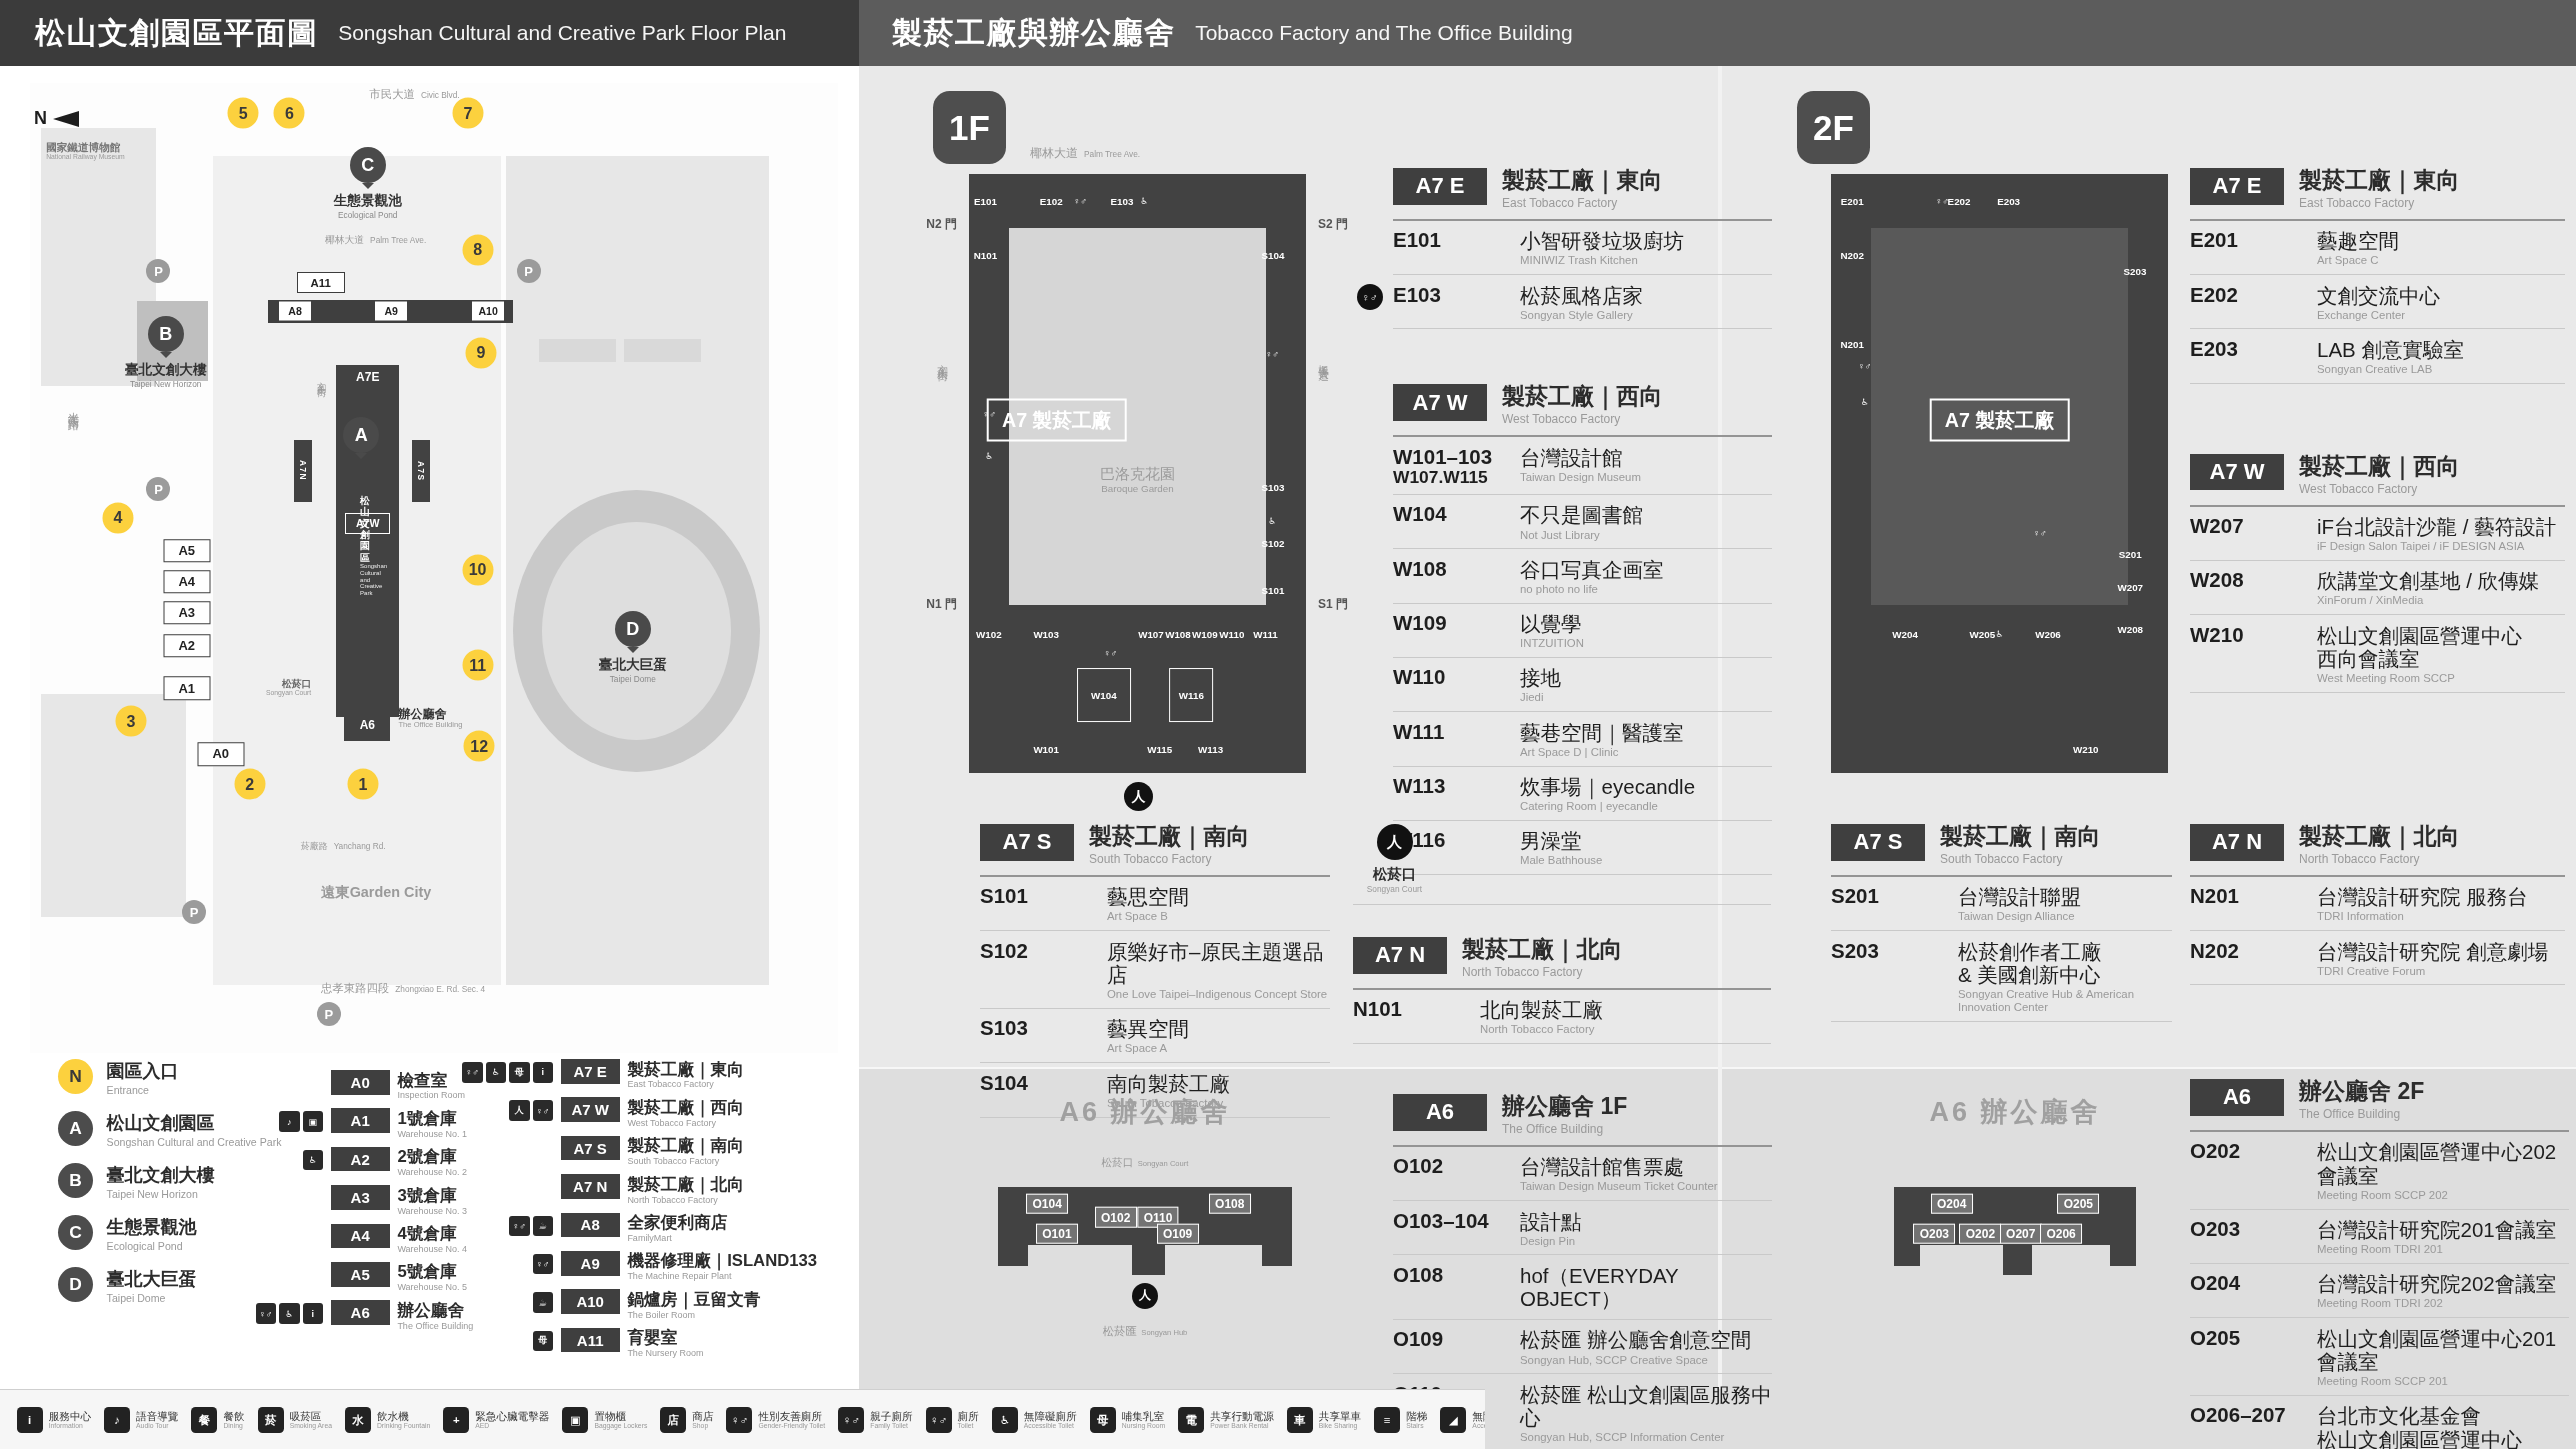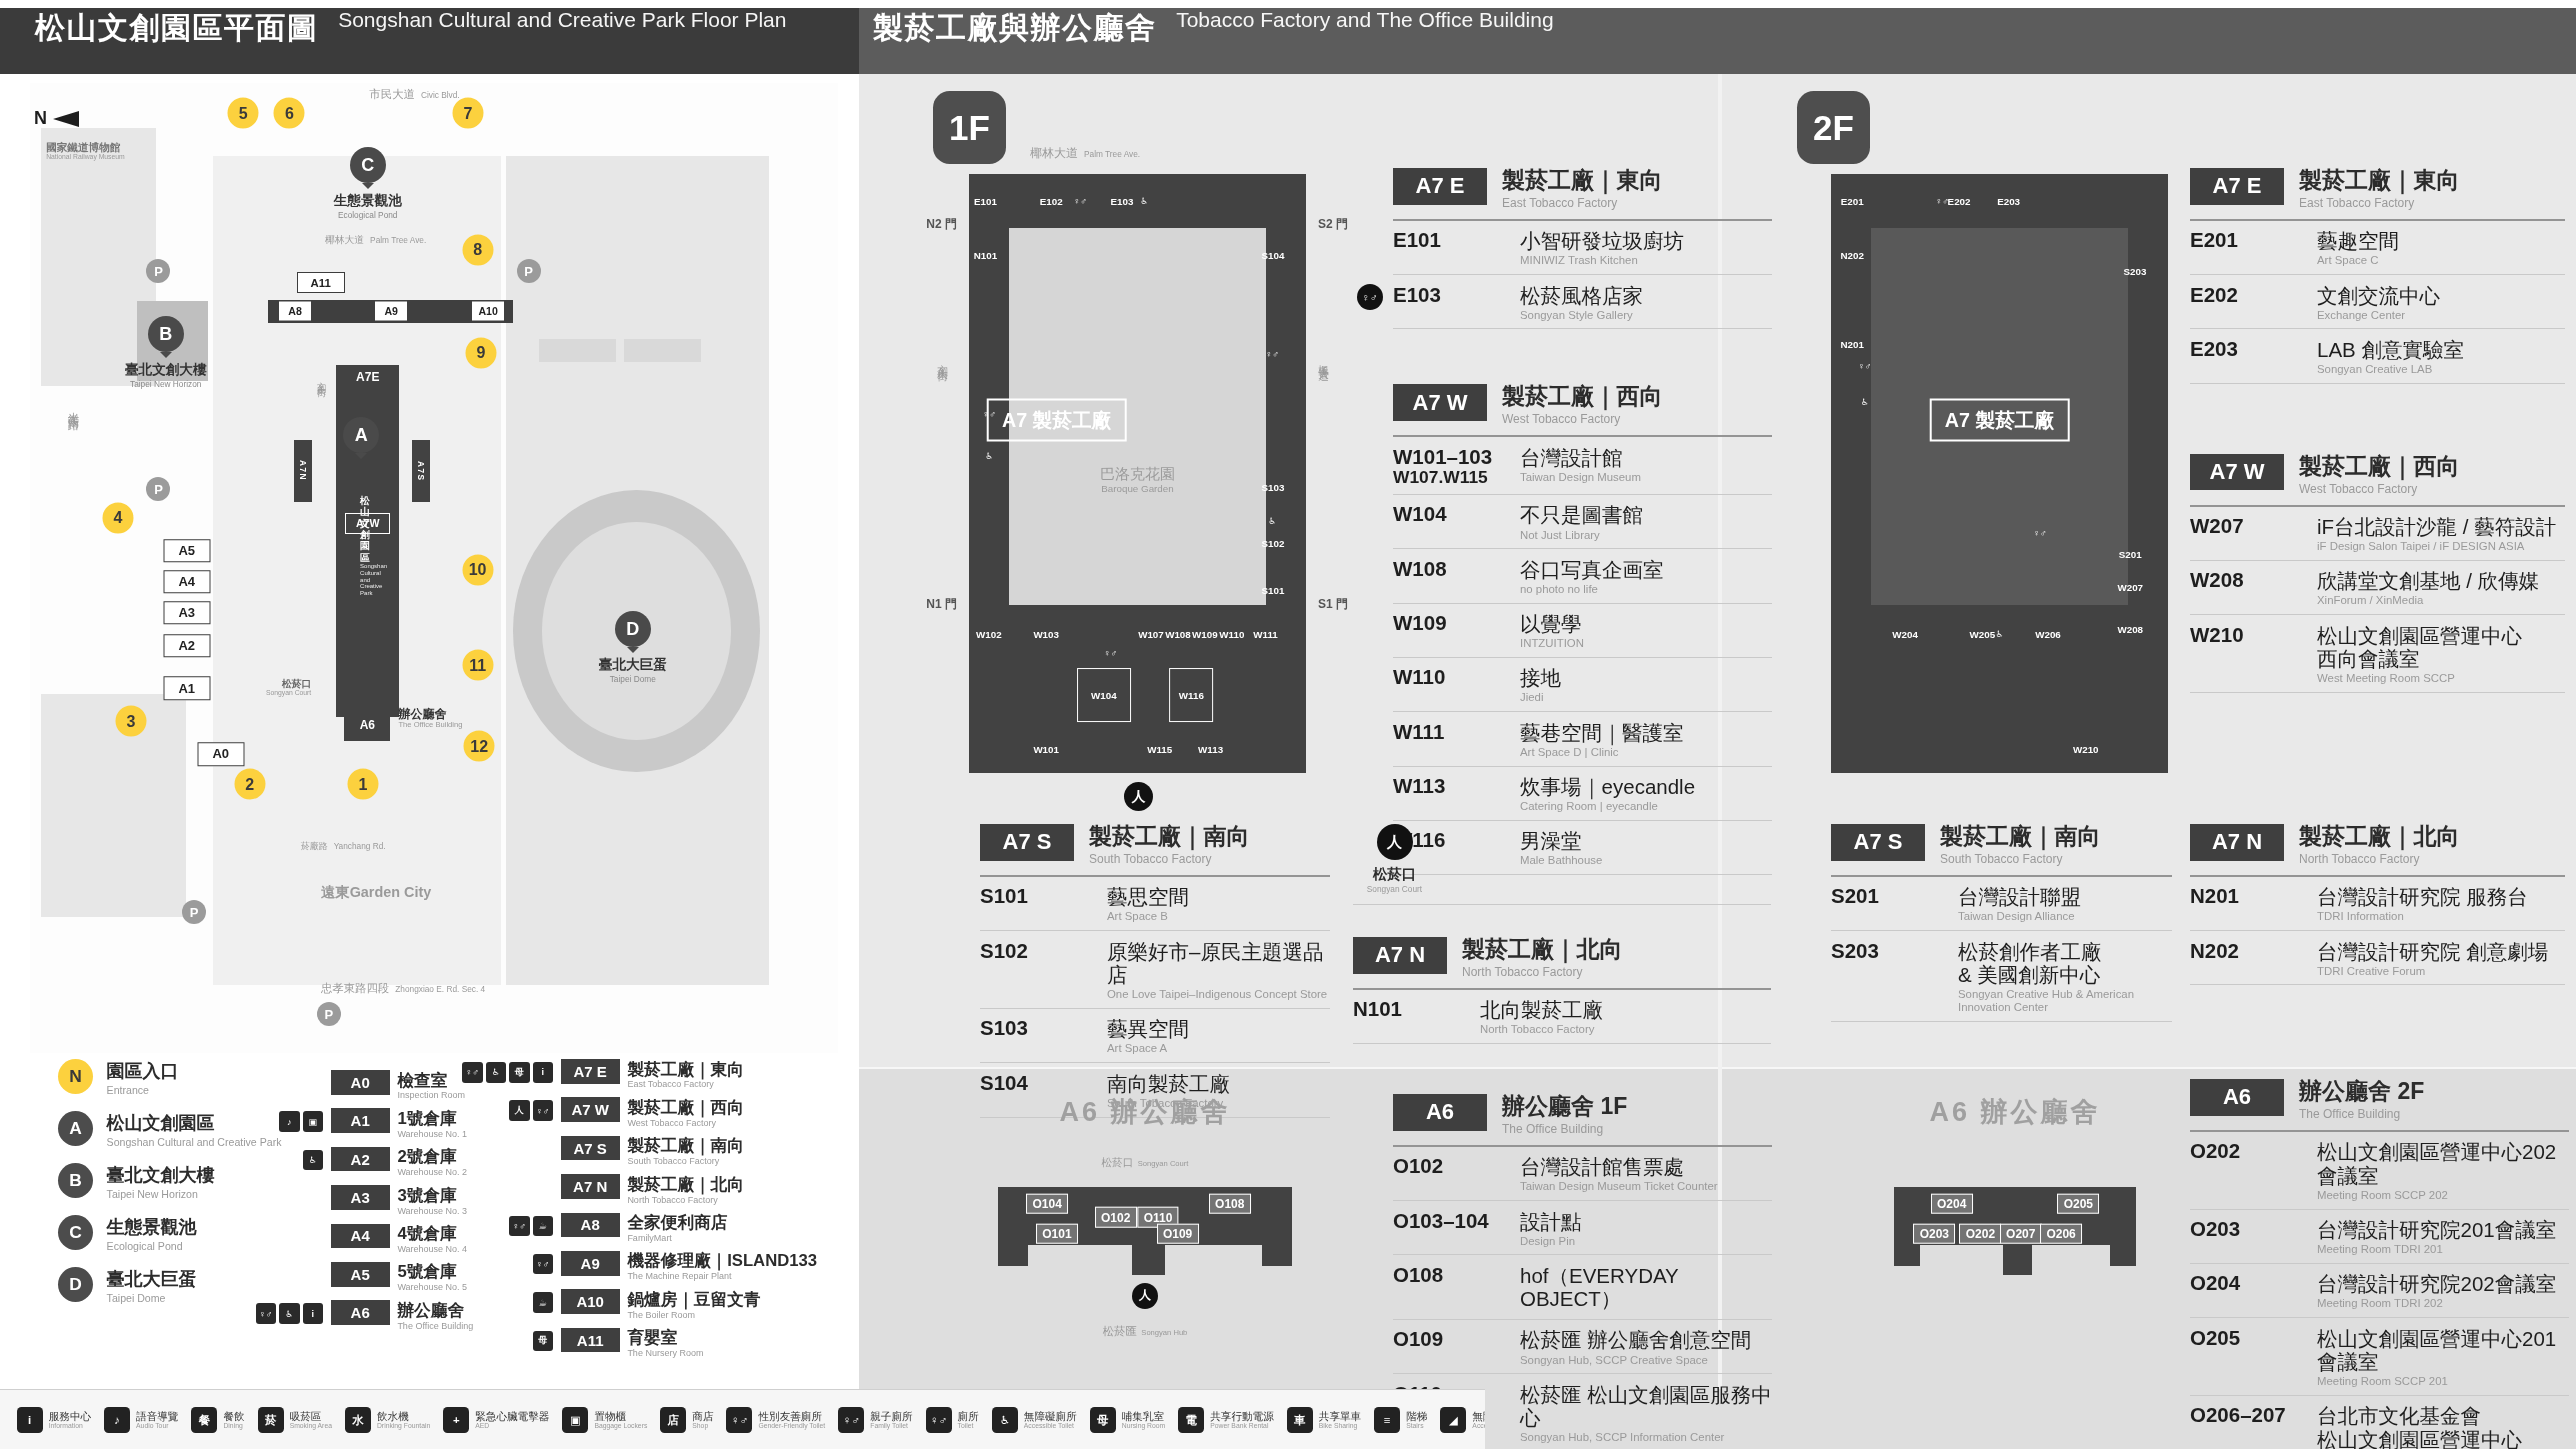--- a/index.html
+++ b/index.html
@@ -1,21 +1,21 @@
 <!DOCTYPE html>
 <html lang="zh-Hant" style="font-size:12px"><head>
 <meta charset="utf-8">
 <style>
   html,body{margin:0;padding:0;background:#888;}
   #page{position:relative;width:2576px;height:1449px;background:#ffffff;overflow:hidden;
         font-family:"Liberation Sans","DejaVu Sans",sans-serif;color:#222;}
   
-  .hdr{position:absolute;top:8px;height:66px;display:flex;color:#fff;}
+  .hdr{position:absolute;top:0;height:66px;display:flex;align-items:center;color:#fff;}
   .hdr-left{left:0;width:859px;background:#3b3b3b;padding-left:35px;box-sizing:border-box;}
-  .hdr-right{left:859px;width:1717px;background:#5c5c5c;padding-left:14px;box-sizing:border-box;}
+  .hdr-right{left:859px;width:1717px;background:#5c5c5c;padding-left:33px;box-sizing:border-box;}
   .hdr-zh{font-size:30px;font-weight:bold;letter-spacing:1.5px;}
   .hdr-en{font-size:21px;margin-left:19.7px;opacity:.95;}
   
   #right-bg{position:absolute;left:859px;top:66px;width:1717px;height:1383px;background:#e9e9e9;}
   #a6-band{position:absolute;left:859px;top:1067px;width:1717px;height:383px;background:#dedede;border-top:2.3px solid #f7f7f7;box-sizing:border-box;}
   #divider-12f{position:absolute;left:1718px;top:66px;width:3.8px;height:1323px;background:#f2f2f2;}
   
   #map{position:absolute;left:30px;top:83px;width:808px;height:970px;background:#fdfdfd;}
   .fill{position:absolute;left:0;top:0;width:100%;height:100%;}
   .m-blk{position:absolute;background:#e7e7e7;}

